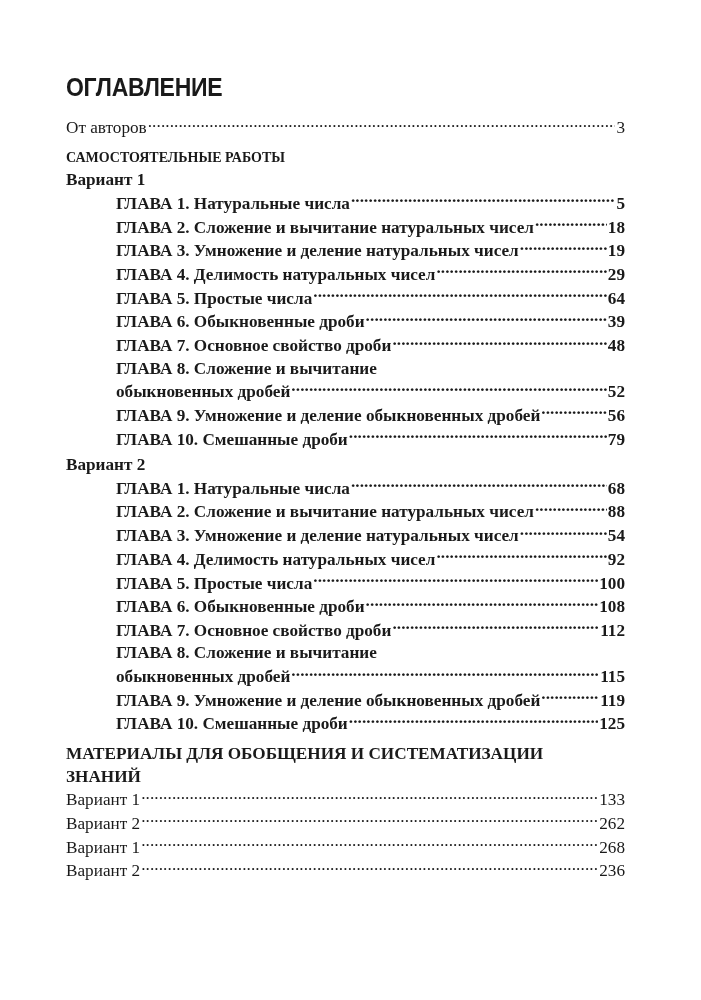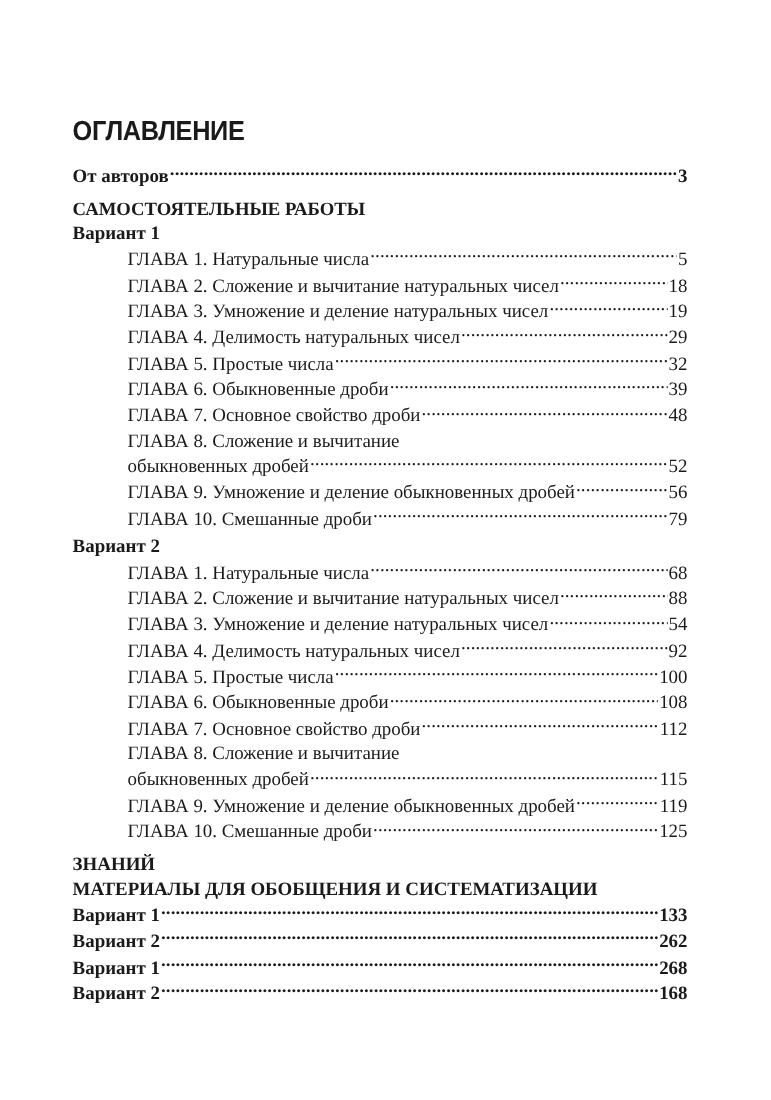--- a/index.html
+++ b/index.html
@@ -1,46 +1,47 @@
 <!DOCTYPE html>
 <html><head>
 <meta charset="utf-8">
 <style>
   html, body { margin: 0; padding: 0; background: #ffffff; }
   body {
     width: 701px; height: 1000px; position: relative; overflow: hidden;
     font-family: "Liberation Serif", "DejaVu Serif", serif;
     color: #1a1a1a;
   }
-  .page { position: absolute; left: 66px; top: 72px; width: 559px; margin-top: 32px; }
+  .page { position: absolute; left: 66px; top: 72px; width: 559px; }
   .toc-title {
     font-family: "Liberation Sans", "DejaVu Sans", sans-serif;
     font-weight: bold; font-size: 25px; letter-spacing: -0.3px;
     margin: 0 0 14px 0; line-height: 30px;
     transform: scaleX(0.92); transform-origin: left center;
   }
   .row {
     display: flex; align-items: baseline; font-size: 17.2px; line-height: 22.5px;
     white-space: nowrap;
+    font-weight: bold;
   }
   .row .lbl { flex: 0 0 auto; }
   .row .dots {
     flex: 1 1 auto; overflow: hidden; margin: 0 1px;
     position: relative; height: 1em;
   }
   .row .dots::before {
     content: ". . . . . . . . . . . . . . . . . . . . . . . . . . . . . . . . . . . . . . . . . . . . . . . . . . . . . . . . . . . . . . . . . . . . . . . . . . . . . . . . . . . . . . . . . . . . . . . . . . . . . . . . . . . . . . . . . . . . .";
     position: absolute; left: 0; bottom: 0; letter-spacing: -2.1px; white-space: nowrap;
   }
   .row .pg { flex: 0 0 auto; text-align: right; }
-  .bold { font-weight: bold; }
+  .bold { font-weight: normal; }
   .chapter { padding-left: 50px; }
   .chapter-cont { padding-left: 50px; }
   .section {
-    font-size: 17px; font-weight: bold; line-height: 22.5px; margin-top: 7px;
+    font-size: 14px; font-weight: bold; line-height: 22.5px; margin-top: 7px;
   }
   .variant { font-size: 17.2px; font-weight: bold; line-height: 22.5px; }
   .section-multi { font-size: 17.2px; font-weight: bold; line-height: 23px; margin-top: 6px; }
 </style>
 </head>
 <body>
 
 <div class="page">
   <h1 class="toc-title">ОГЛАВЛЕНИЕ</h1>
 
@@ -70,21 +71,21 @@
         <span class="pg">19</span>
       </div>
     <div class="row chapter">
         <span class="lbl">ГЛАВА 4. Делимость натуральных чисел</span>
         <span class="dots"></span>
         <span class="pg">29</span>
       </div>
     <div class="row chapter">
         <span class="lbl">ГЛАВА 5. Простые числа</span>
         <span class="dots"></span>
-        <span class="pg">32</span>
+        <span class="pg">64</span>
       </div>
     <div class="row chapter">
         <span class="lbl">ГЛАВА 6. Обыкновенные дроби</span>
         <span class="dots"></span>
         <span class="pg">39</span>
       </div>
     <div class="row chapter">
         <span class="lbl">ГЛАВА 7. Основное свойство дроби</span>
         <span class="dots"></span>
         <span class="pg">48</span>
@@ -161,37 +162,37 @@
         <span class="pg">119</span>
       </div>
     <div class="row chapter">
         <span class="lbl">ГЛАВА 10. Смешанные дроби</span>
         <span class="dots"></span>
         <span class="pg">125</span>
       </div>
   </div>
 
   <div class="section-multi">
+    <div>МАТЕРИАЛЫ ДЛЯ ОБОБЩЕНИЯ И СИСТЕМАТИЗАЦИИ</div>
     <div>ЗНАНИЙ</div>
-    <div>МАТЕРИАЛЫ ДЛЯ ОБОБЩЕНИЯ И СИСТЕМАТИЗАЦИИ</div>
   </div>
   <div class="row bold">
       <span class="lbl">Вариант 1</span>
       <span class="dots"></span>
       <span class="pg">133</span>
     </div>
   <div class="row bold">
       <span class="lbl">Вариант 2</span>
       <span class="dots"></span>
       <span class="pg">262</span>
     </div>
 
   <div class="row bold">
       <span class="lbl">Вариант 1</span>
       <span class="dots"></span>
       <span class="pg">268</span>
     </div>
   <div class="row bold">
       <span class="lbl">Вариант 2</span>
       <span class="dots"></span>
-      <span class="pg">168</span>
+      <span class="pg">236</span>
     </div>
 </div>
 
 </body></html>

